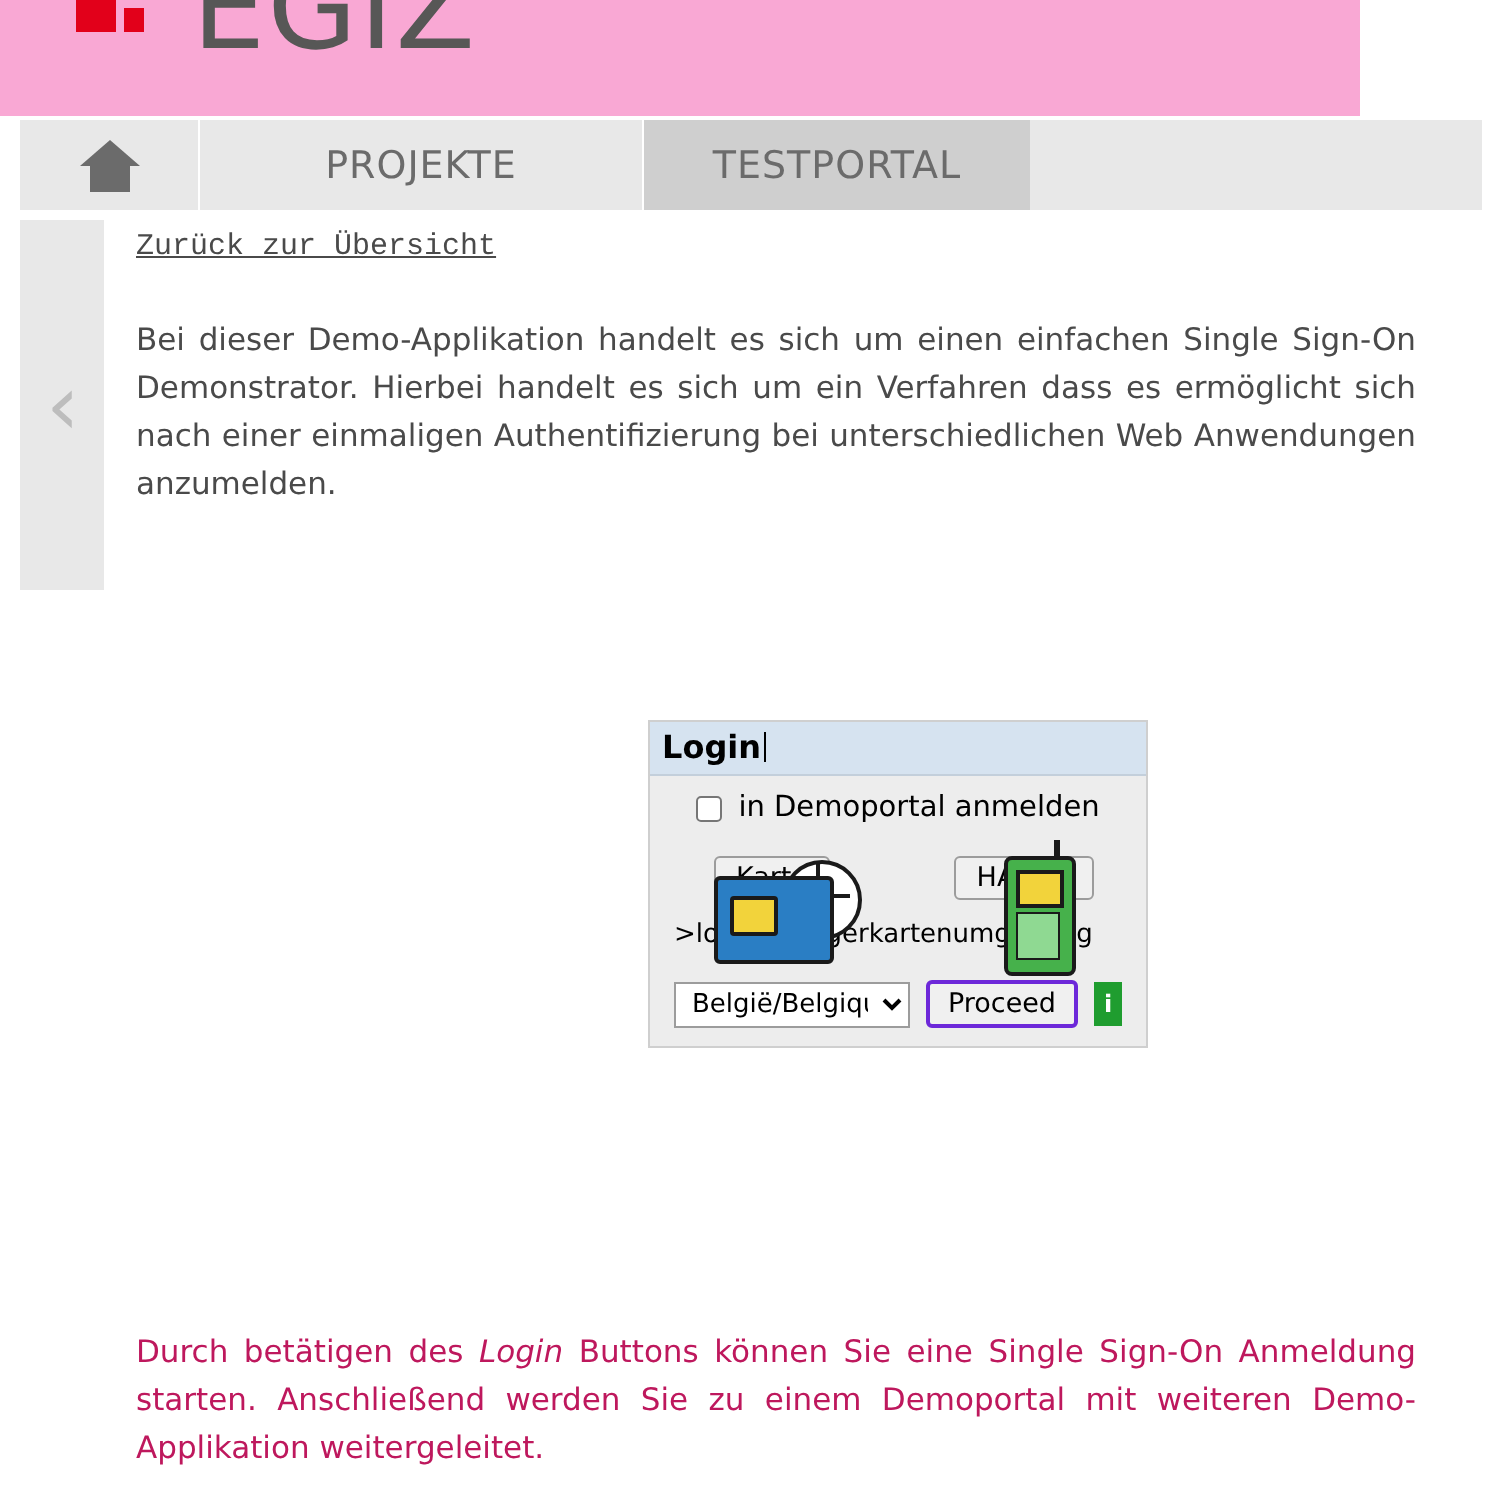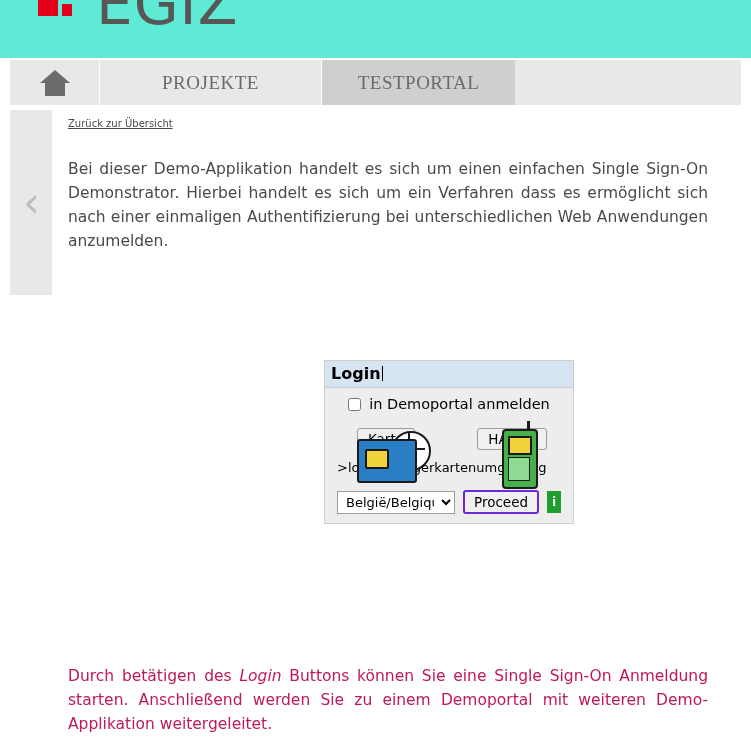--- a/index.html
+++ b/index.html
@@ -13,22 +13,22 @@
     position: relative;
     overflow: hidden;
     font-family: "DejaVu Sans", sans-serif;
     color: #333333;
   }
 
   
   .logo-area {
     position: absolute;
     left: 0; top: 0;
-    width: 751px; height: 58px;
-    background: #5eead4;
+    width: 680px; height: 58px;
+    background: #f9a8d4;
   }
   .logo-mark {
     position: absolute;
     left: 38px; top: -22px;
     width: 46px; height: 38px;
   }
   .logo-mark .sq {
     position: absolute;
     background: #e2001a;
   }
@@ -44,21 +44,20 @@
     font-weight: 400;
   }
 
   
   .nav {
     position: absolute;
     left: 10px; top: 60px;
     width: 731px; height: 45px;
     display: flex;
     background: #e8e8e8;
-    font-family: Liberation Serif, serif;
   }
   .nav-item {
     position: relative;
     display: flex;
     align-items: center;
     justify-content: center;
     font-size: 19px;
     color: #6b6b6b;
     background: #e8e8e8;
     border-right: 1px solid #ffffff;
@@ -105,25 +104,26 @@
     font-family: "DejaVu Sans", sans-serif;
   }
 
   
   .content {
     position: absolute;
     left: 68px; top: 112px;
     width: 675px;
   }
   .back-link {
-    font-size: 10px;
+    font-size: 15px;
     color: #4a4a4a;
     text-decoration: underline;
     display: inline-block;
     cursor: pointer;
+    font-family: Liberation Mono, monospace;
   }
   .page-title {
     margin: 14px 0 0 0;
     font-size: 45px;
     font-weight: 400;
     color: #4a4a4a;
     line-height: 52px;
     letter-spacing: -0.3px;
   }
   .intro {

